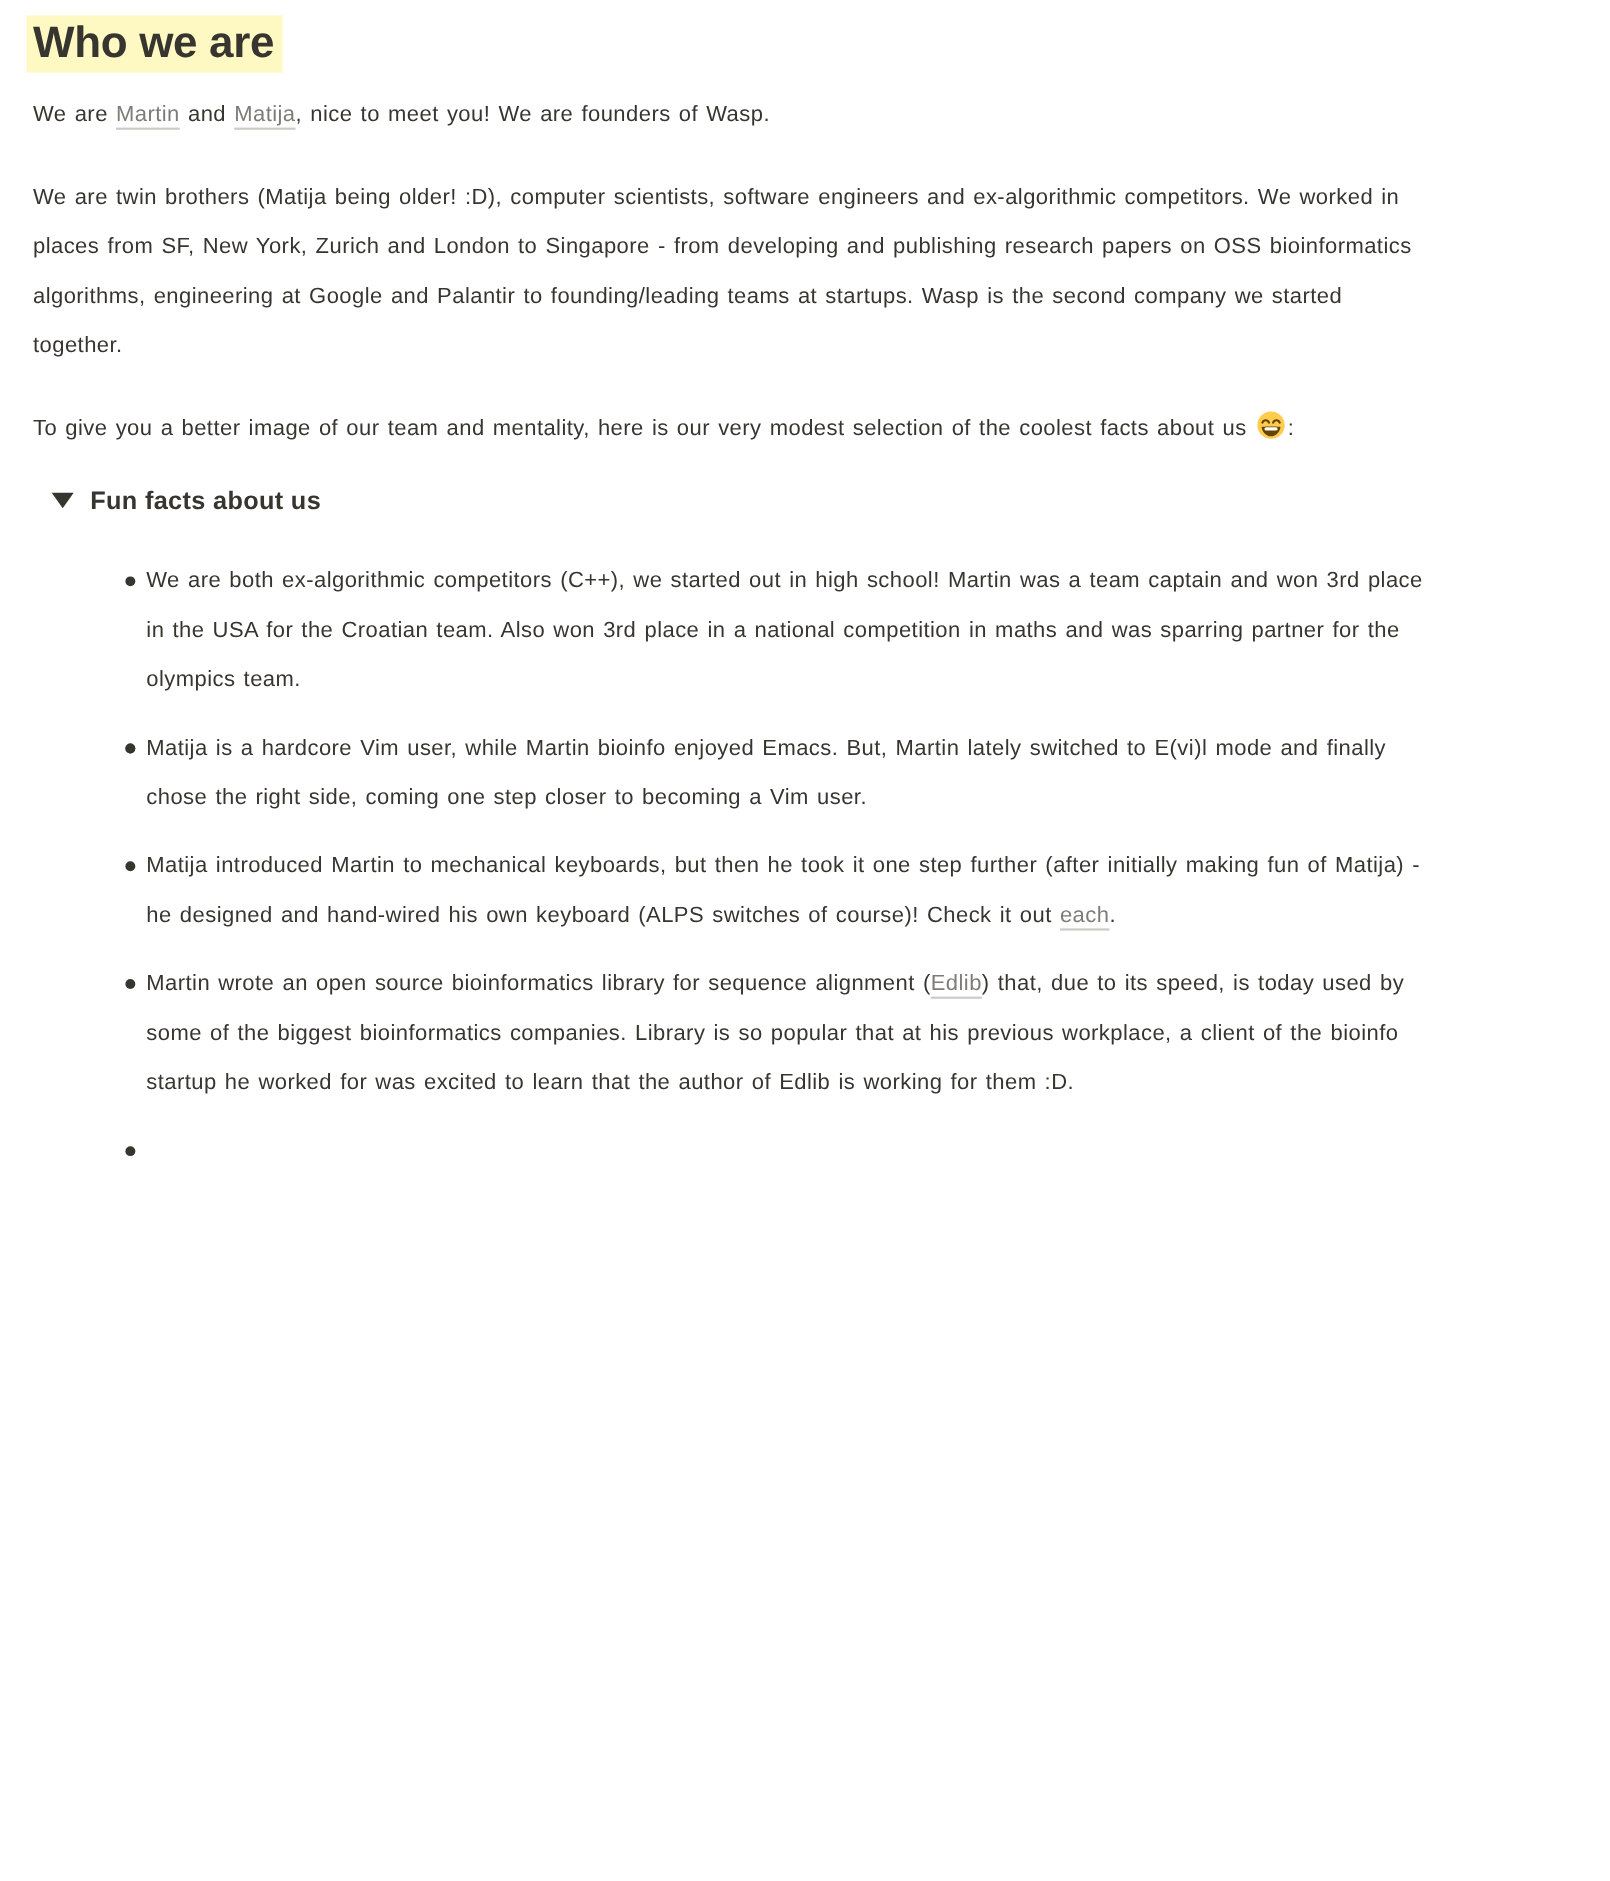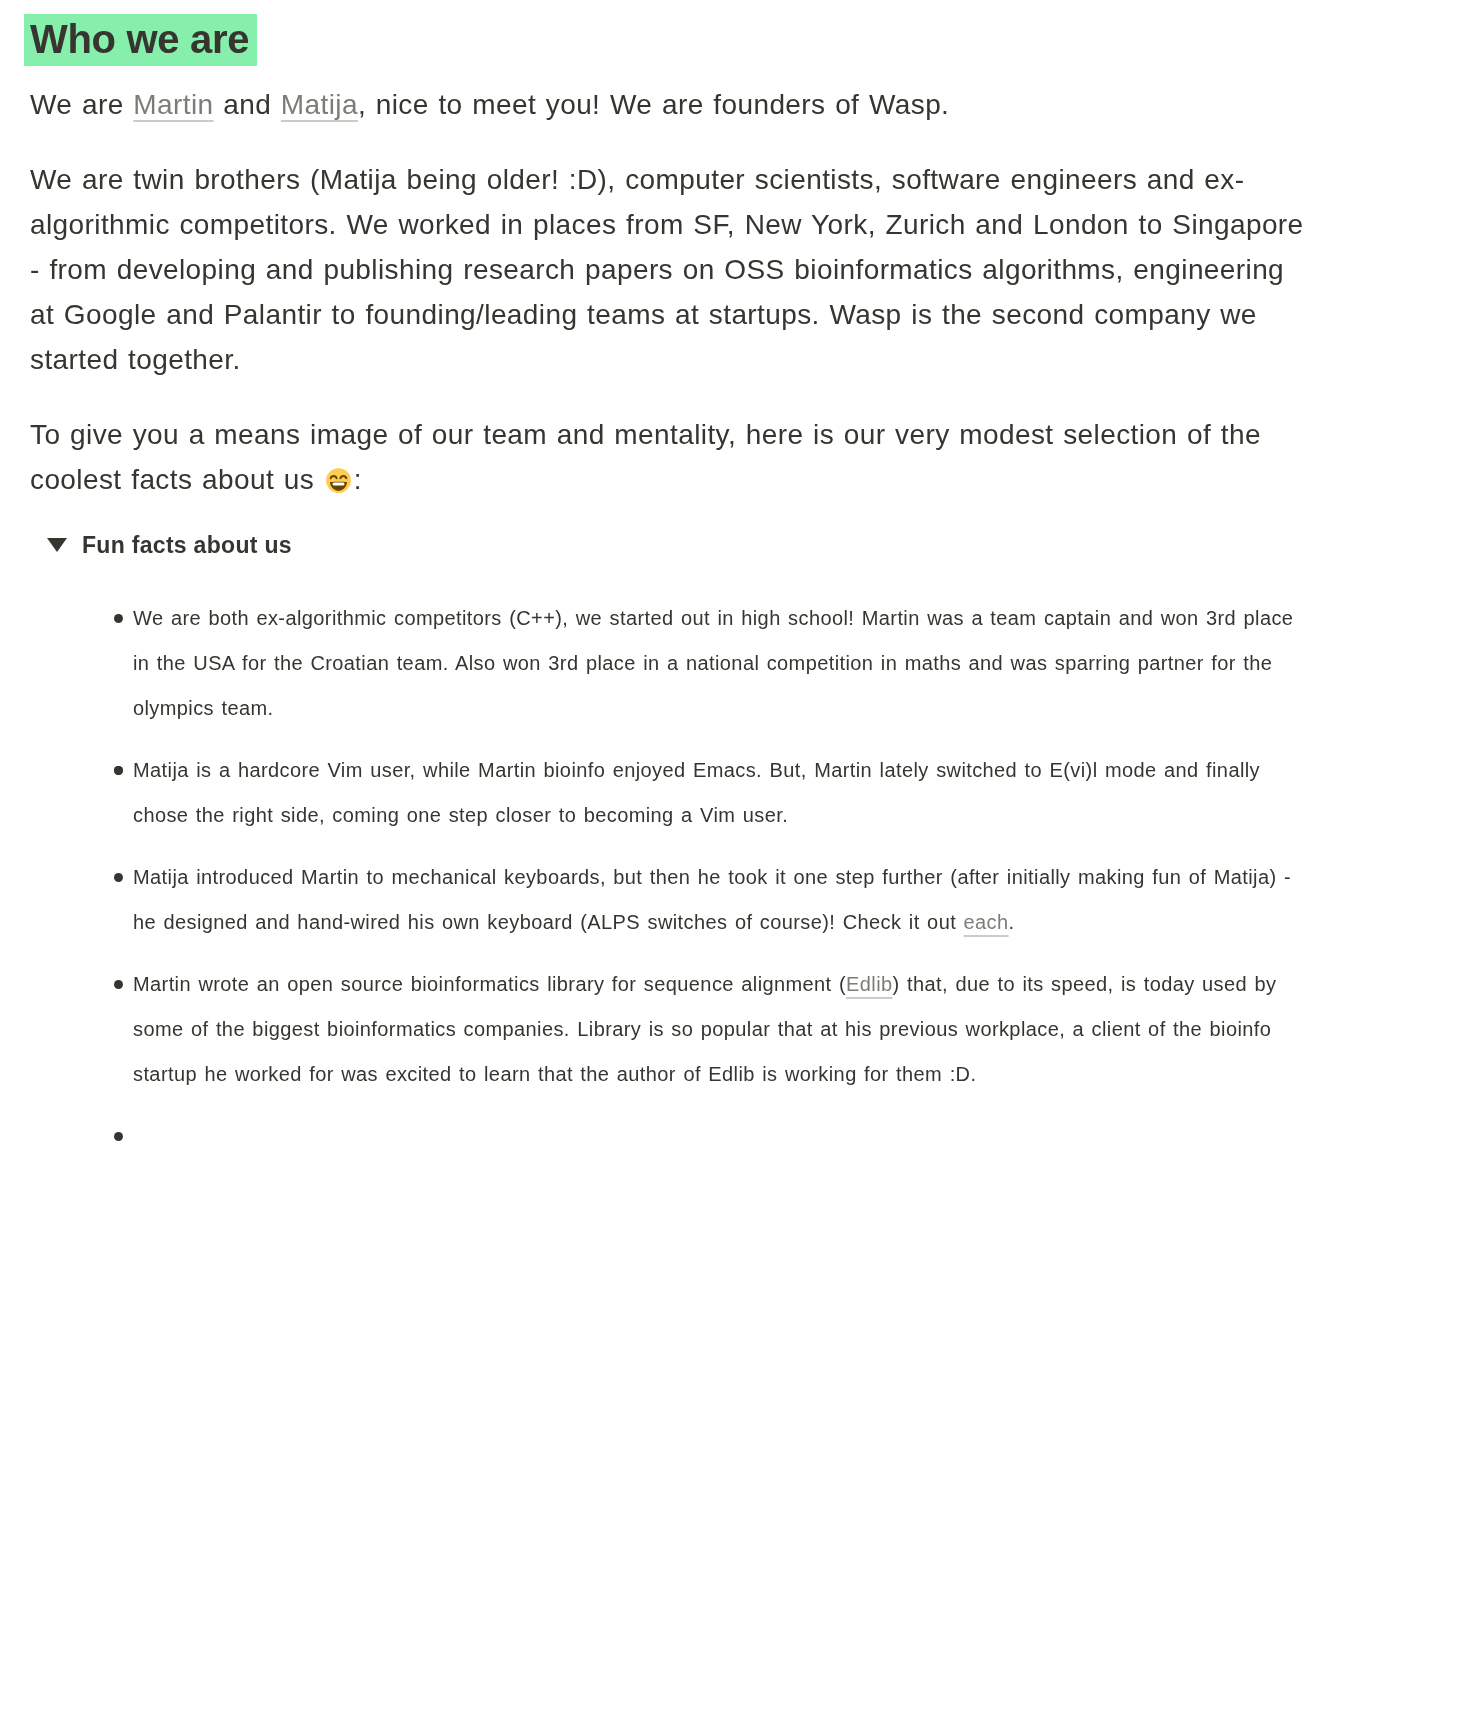--- a/index.html
+++ b/index.html
@@ -11,28 +11,28 @@
     color:#37352F;
   }
   h1{
     margin:0 0 16px 0;
     font-size:40px;
     line-height:1.35;
     font-weight:700;
     letter-spacing:-0.3px;
   }
   h1 .hl{
-    background:#86efac;
+    background:#fef9c3;
     padding:3px 8px 5px 6px;
     margin-left:-6px;
     box-decoration-break:clone;
   }
   p{
     margin:0 0 30px 0;
-    font-size:28px;
+    font-size:20px;
     line-height:45px;
     letter-spacing:0.4px;
     word-spacing:1.5px;
   }
   .ilink{
     color:#7E7C77;
     text-decoration:underline;
     text-decoration-color:#CDCBC6;
     text-decoration-thickness:2px;
     text-underline-offset:6px;
@@ -97,21 +97,21 @@
 <body>
 
 <div class="page">
 
   <h1><span class="hl">Who we are</span></h1>
 
   <p><span>We are </span><a class="ilink">Martin</a><span> and </span><a class="ilink">Matija</a><span>, nice to meet you! We are founders of Wasp.</span></p>
 
   <p>We are twin brothers (Matija being older! :D), computer scientists, software engineers and ex-algorithmic competitors. We worked in places from SF, New York, Zurich and London to Singapore - from developing and publishing research papers on OSS bioinformatics algorithms, engineering at Google and Palantir to founding/leading teams at startups. Wasp is the second company we started together.</p>
 
-  <p><span>To give you a means image of our team and mentality, here is our very modest selection of the coolest facts about us </span><svg class="emoji-svg" viewBox="0 0 36 36" aria-hidden="true">
+  <p><span>To give you a better image of our team and mentality, here is our very modest selection of the coolest facts about us </span><svg class="emoji-svg" viewBox="0 0 36 36" aria-hidden="true">
         <circle cx="18" cy="18" r="16.5" fill="#FFCC4D"></circle>
         <path d="M7.5 15c1.5-4 6.5-4 8 0" stroke="#664500" stroke-width="2.6" fill="none" stroke-linecap="round"></path>
         <path d="M20.5 15c1.5-4 6.5-4 8 0" stroke="#664500" stroke-width="2.6" fill="none" stroke-linecap="round"></path>
         <path d="M6.5 20.5C8 28 13 31.5 18 31.5s10-3.5 11.5-11c.2-1-23.2-1-23 0z" fill="#664500"></path>
         <rect x="10" y="20.6" width="16" height="4" rx="2" fill="#FFFFFF"></rect>
       </svg><span>:</span></p>
 
   <div class="toggle-row">
     <button class="tri-btn">
         <span class="tri"></span>

